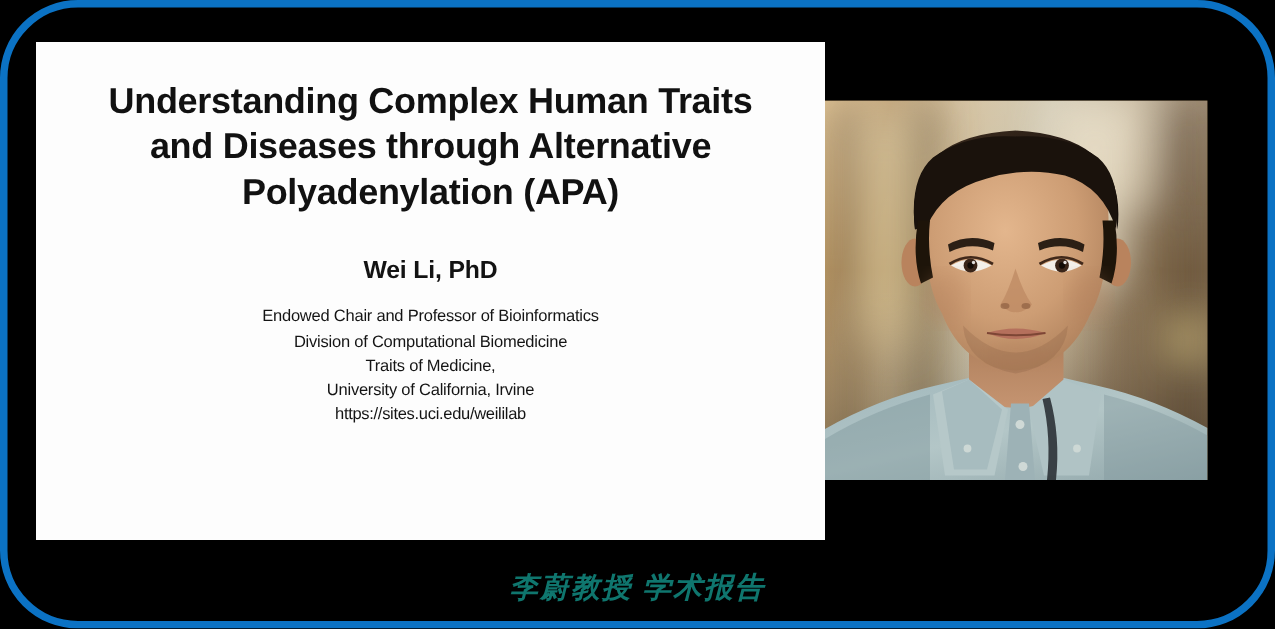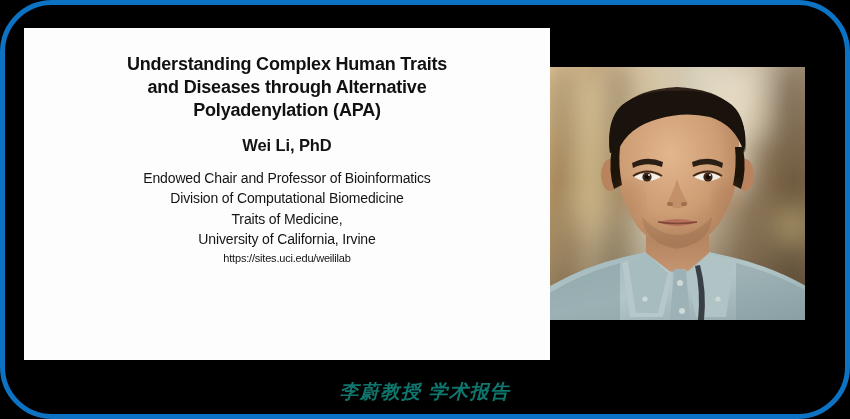--- a/index.html
+++ b/index.html
@@ -34,46 +34,46 @@
     width: 526px;
     height: 332px;
     background: #fdfdfd;
     box-sizing: border-box;
     padding: 14px 12px 6px 12px;
     text-align: center;
     overflow: hidden;
   }
 
   #slide-title {
-    font-size: 18px;
+    font-size: 24px;
     font-weight: bold;
     line-height: 1.27;
     color: #111111;
     letter-spacing: -0.2px;
     margin: 11px 8px 0 8px;
     text-align: center;
   }
 
   #slide-title .title-line { display: block; white-space: nowrap; }
 
   #speaker-name {
-    margin-top: 14px;
+    margin-top: 27px;
     font-size: 16.5px;
     font-weight: bold;
     color: #131313;
     letter-spacing: -0.1px;
   }
 
   #affiliation-block {
     margin-top: 13px;
     color: #141414;
   }
   .affiliation-line {
     display: block;
-    font-size: 14px;
+    font-size: 11px;
     line-height: 1.47;
     letter-spacing: -0.15px;
     white-space: nowrap;
   }
   .affiliation-line.lab-url {
     font-size: 11px;
     letter-spacing: -0.2px;
   }
 
   

